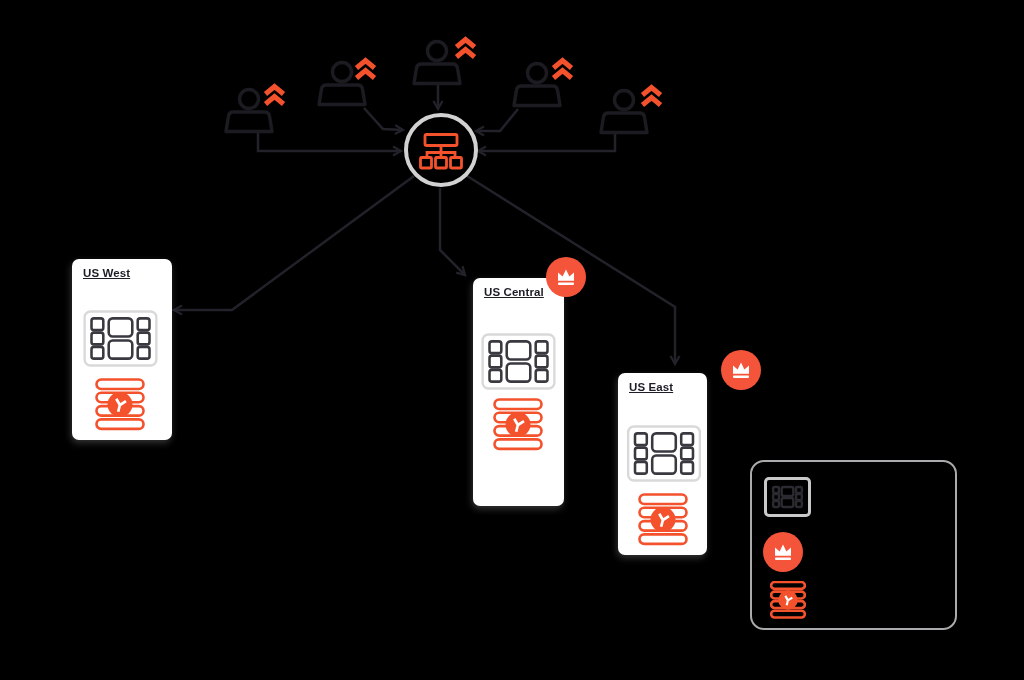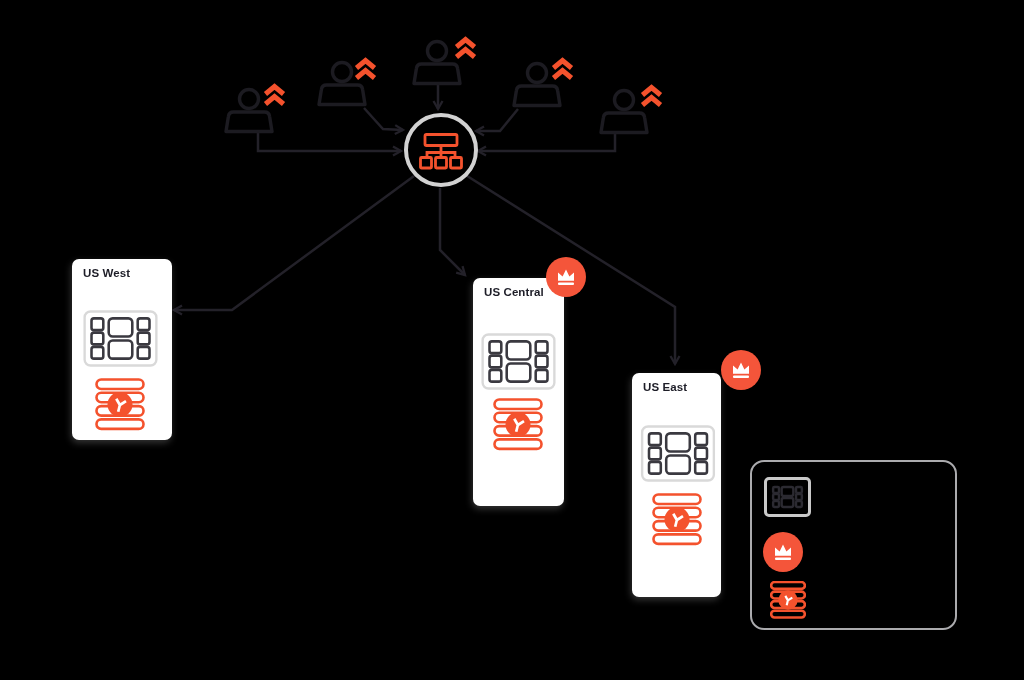--- a/index.html
+++ b/index.html
@@ -9,21 +9,21 @@
 
   .cline{fill:none;stroke:#232129;stroke-width:2.5;}
   .person{fill:none;stroke:#1C1B21;stroke-width:3.4;stroke-linejoin:round;}
   .chev{fill:none;stroke:#F4522D;stroke-width:5;stroke-linejoin:miter;stroke-linecap:butt;}
   .hub-ring{fill:none;stroke:#D2D2D2;stroke-width:4;}
   .lb{fill:none;stroke:#F4522D;stroke-width:2.8;}
 
   .card{position:absolute;background:#FFFFFF;border-radius:7px;
         box-shadow:-1px 3px 7px rgba(125,125,125,.42);}
   .rlabel{position:absolute;left:11px;top:8px;font-weight:bold;font-size:11.5px;
-          color:#1D1D27;white-space:nowrap;letter-spacing:.1px;}
+          color:#1D1D27;white-space:nowrap;letter-spacing:.1px;text-decoration:underline;}
   .abs{position:absolute;}
   .badge{position:absolute;width:40px;height:40px;z-index:5;}
 
   .legend{position:absolute;left:750px;top:460px;width:203px;height:166px;
           border:2px solid #ABABAE;border-radius:14px;}
   .lframe{position:absolute;left:12px;top:15px;width:41px;height:34px;
           border:3px solid #C9C9C9;border-radius:5px;
           display:flex;align-items:center;justify-content:center;}
 </style>
 </head>
@@ -153,21 +153,21 @@
         <rect x="1.5" y="28.1" width="47" height="9.5" rx="4.7"></rect>
           <rect x="1.5" y="41.4" width="47" height="9.5" rx="4.7"></rect>
       </g>
       <circle cx="25" cy="26.5" r="12.5" fill="#F4522D"></circle>
       <g stroke="#fff" stroke-width="2.7" fill="none" transform="rotate(14 25 26.5)">
         <path d="M25,27 L25,34 M25,27 L20,21.8 M25,27 L30,21.8"></path>
       </g>
     </svg>
   </div>
 
-  <div class="card" style="left:632px;top:373px;width:89px;height:224px;">
+  <div class="card" style="left:618px;top:373px;width:89px;height:182px;">
     <span class="rlabel">US East</span>
     <svg class="abs" style="left:8px;top:52px;" width="76" height="57" viewBox="0 0 76 58">
       <rect x="1.5" y="1.5" width="73" height="55" rx="6" fill="#fff" stroke="#D9D9D9" stroke-width="2.4"></rect>
       <g fill="none" stroke="#3A3940" stroke-width="2.6">
         <rect x="8.5" y="8.5" width="12" height="12" rx="2.5"></rect>
           <rect x="8.5" y="23" width="12" height="12" rx="2.5"></rect>
           <rect x="8.5" y="37.5" width="12" height="12" rx="2.5"></rect>
         <rect x="55.5" y="8.5" width="12" height="12" rx="2.5"></rect>
           <rect x="55.5" y="23" width="12" height="12" rx="2.5"></rect>
           <rect x="55.5" y="37.5" width="12" height="12" rx="2.5"></rect>

